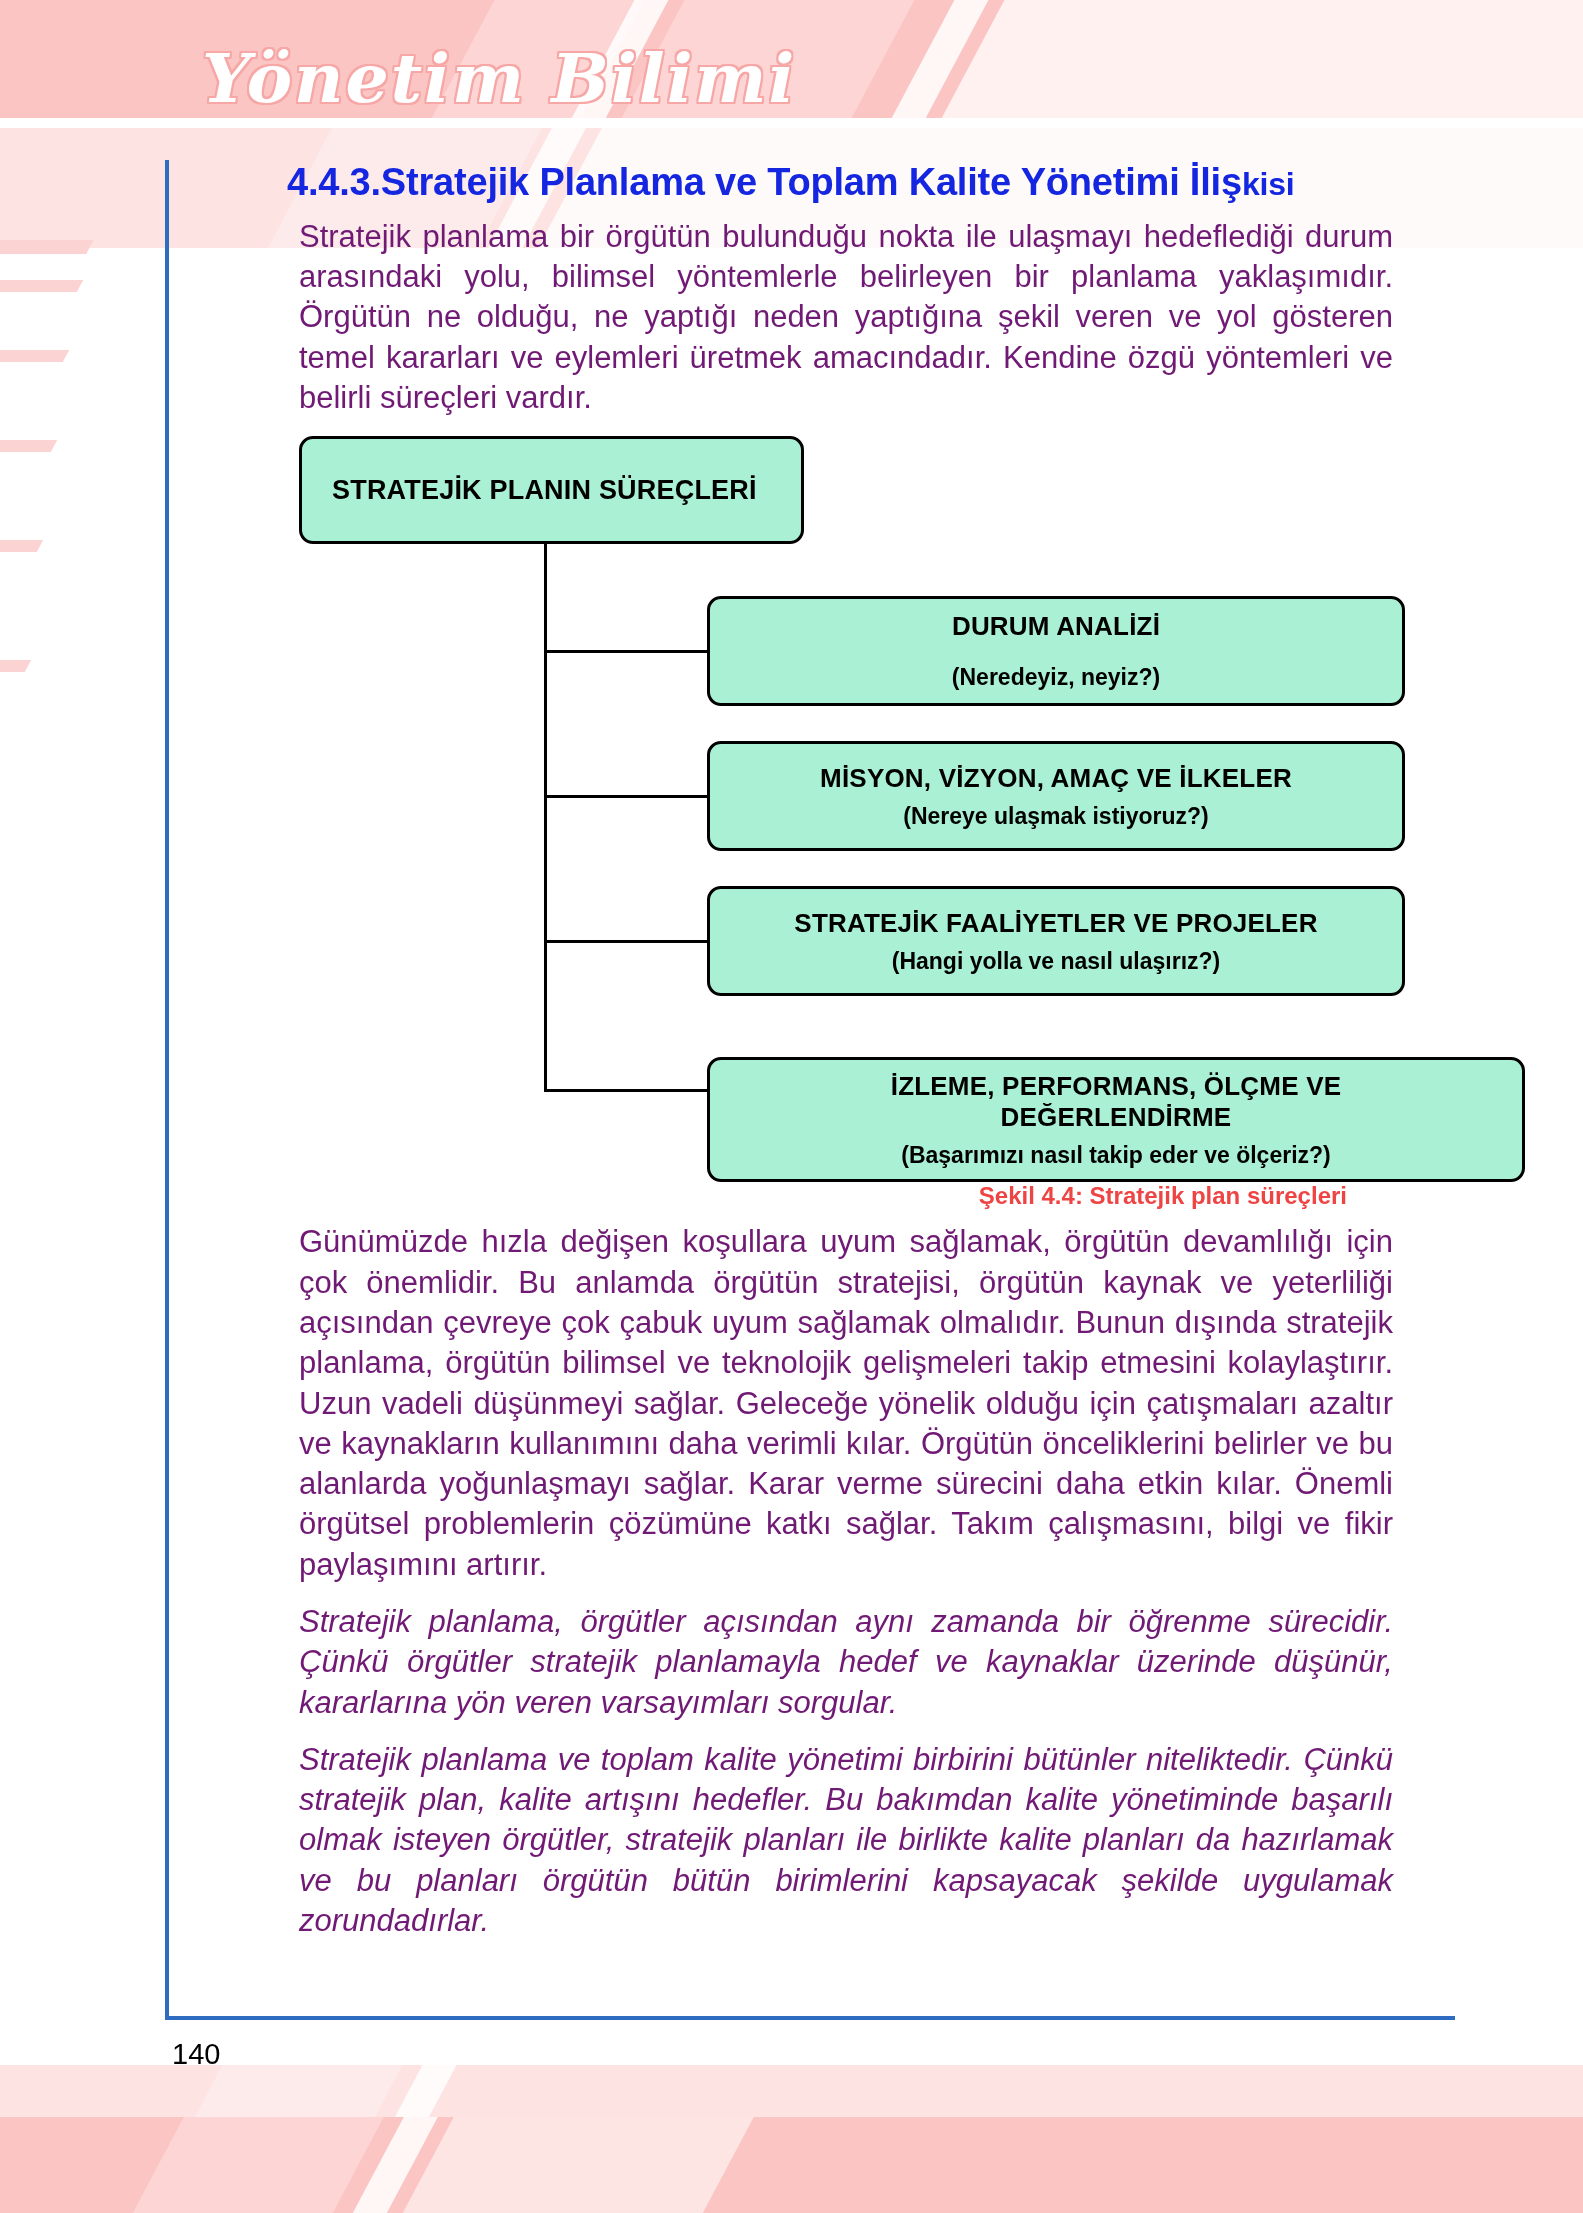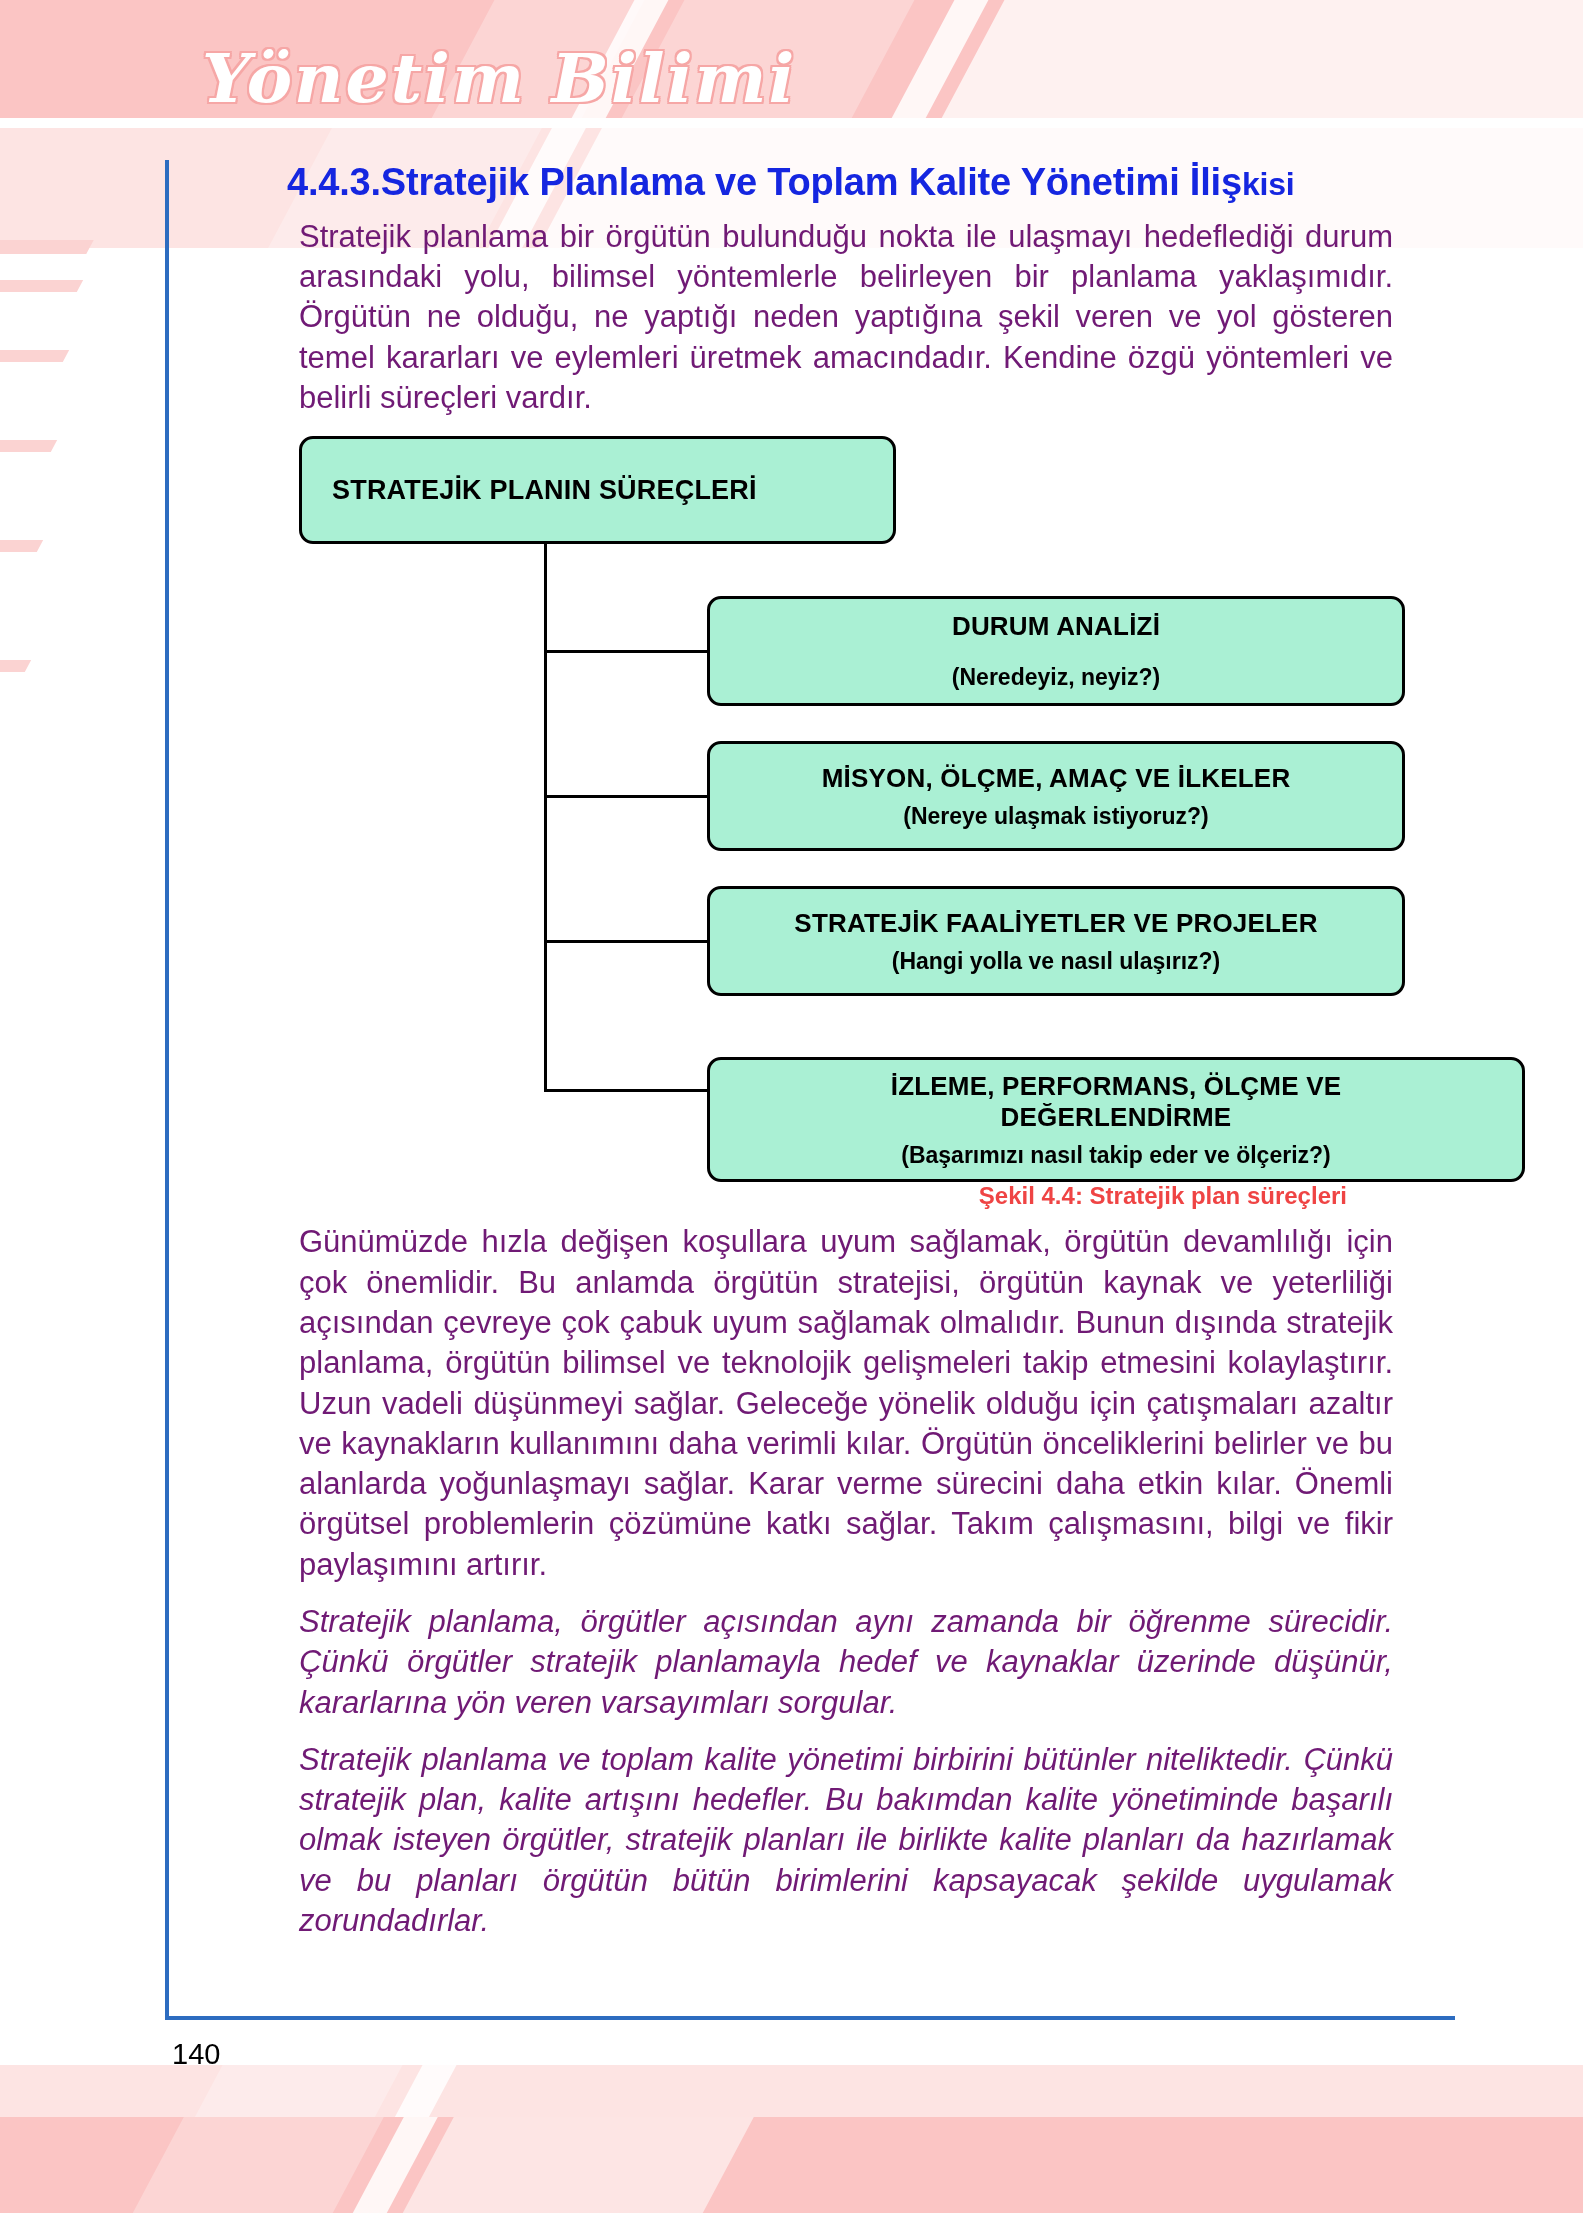--- a/index.html
+++ b/index.html
@@ -187,21 +187,21 @@
   }
   .dbox .t2 {
     font-size: 23px;
     font-weight: 700;
     line-height: 1.22;
     margin-top: 7px;
   }
   .dbox.root {
     left: 12px;
     top: 0px;
-    width: 597px;
+    width: 505px;
     height: 108px;
     justify-content: center;
     align-items: flex-start;
     padding-left: 30px;
   }
   .dbox.root .t1 { font-size: 27px; }
 
   .dbox.c1 { left: 420px; top: 160px;  width: 698px; height: 110px; gap: 13px; }
   .dbox.c2 { left: 420px; top: 305px;  width: 698px; height: 110px; }
   .dbox.c3 { left: 420px; top: 450px;  width: 698px; height: 110px; }
@@ -286,21 +286,21 @@
       <div class="dbox root">
         <div class="t1">STRATEJİK PLANIN SÜREÇLERİ</div>
       </div>
 
       <div class="dbox c1">
         <div class="t1">DURUM ANALİZİ</div>
         <div class="t2">(Neredeyiz, neyiz?)</div>
       </div>
 
       <div class="dbox c2">
-        <div class="t1">MİSYON, ÖLÇME, AMAÇ VE İLKELER</div>
+        <div class="t1">MİSYON, VİZYON, AMAÇ VE İLKELER</div>
         <div class="t2">(Nereye ulaşmak istiyoruz?)</div>
       </div>
 
       <div class="dbox c3">
         <div class="t1">STRATEJİK FAALİYETLER VE PROJELER</div>
         <div class="t2">(Hangi yolla ve nasıl ulaşırız?)</div>
       </div>
 
       <div class="dbox c4">
         <div class="t1" style="max-width:560px;">İZLEME, PERFORMANS, ÖLÇME VE DEĞERLENDİRME</div>

